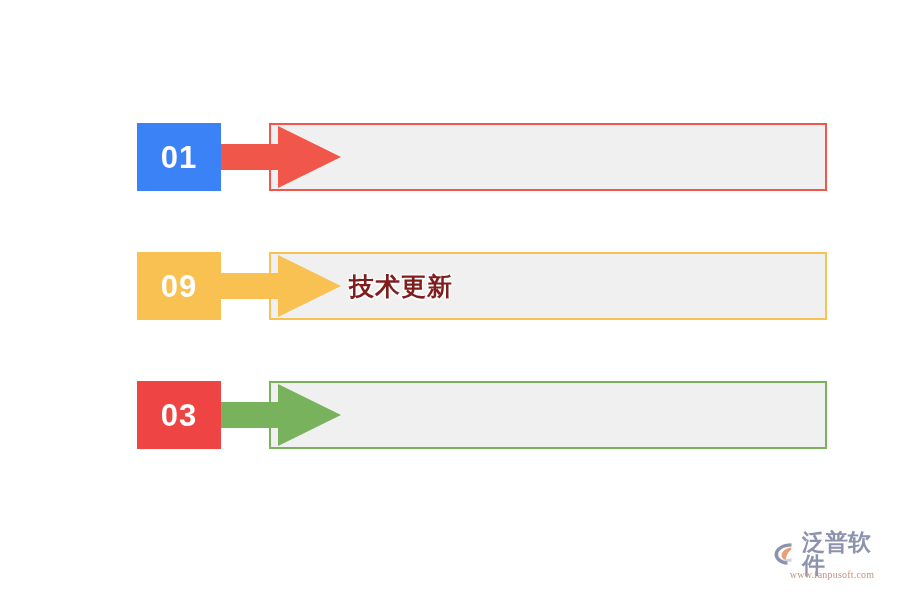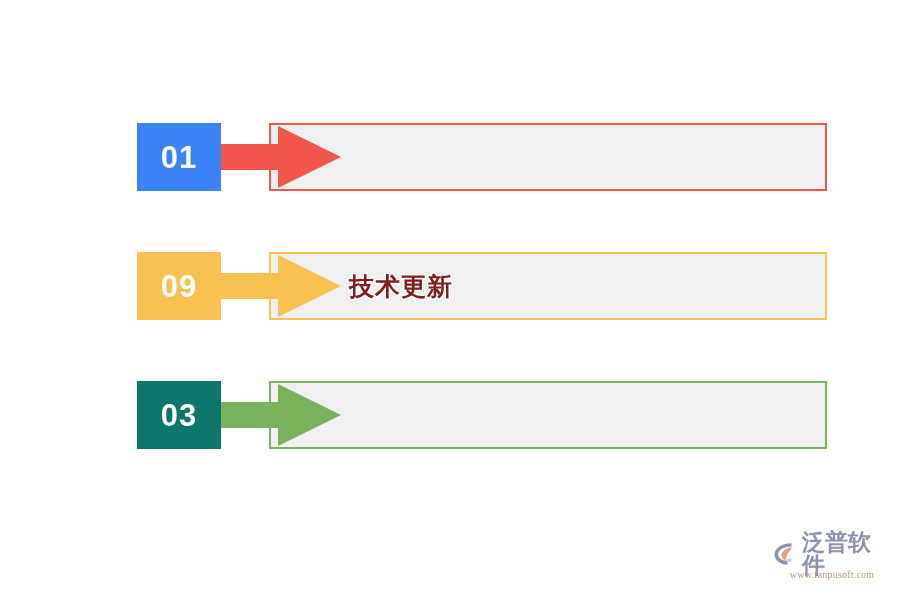--- a/index.html
+++ b/index.html
@@ -170,21 +170,21 @@
     <div class="panel-label" style="color: #7f1d1d;">技术更新</div>
   </div>
 
   <div class="row row-3">
     <div class="panel" style="border-color: rgb(121, 178, 92); background: rgb(240, 240, 240);"></div>
     <div class="arrow">
       <svg width="126" height="68" viewBox="0 0 126 68" xmlns="http://www.w3.org/2000/svg" preserveAspectRatio="none">
         <polygon points="0,21 63,21 63,3 126,34 63,65 63,47 0,47" fill="#79b25c"></polygon>
       </svg>
     </div>
-    <div class="numbox" style="background: #0f766e;">
+    <div class="numbox" style="background: #ef4444;">
       <span class="num">03</span>
     </div>
   </div>
 
   <div id="watermark">
     <div id="wm-top">
       <span id="wm-mark">
         <svg width="30" height="30" viewBox="0 0 30 30" xmlns="http://www.w3.org/2000/svg">
           <path d="M21.5 4.2 C12.5 4.2 4.5 9.0 4.5 15.5 C4.5 21.0 10.0 25.4 17.5 25.8 L17.5 22.0 C12.0 21.6 8.2 18.9 8.2 15.4 C8.2 11.2 14.0 7.6 21.5 7.6 Z" fill="#8d93ad"></path>
           <path d="M21.3 8.6 C16.3 9.0 12.2 11.9 11.6 15.6 C11.2 18.3 13.0 20.7 16.2 21.6 C15.6 18.0 17.6 13.3 21.3 10.4 Z" fill="#e8a07a"></path>

